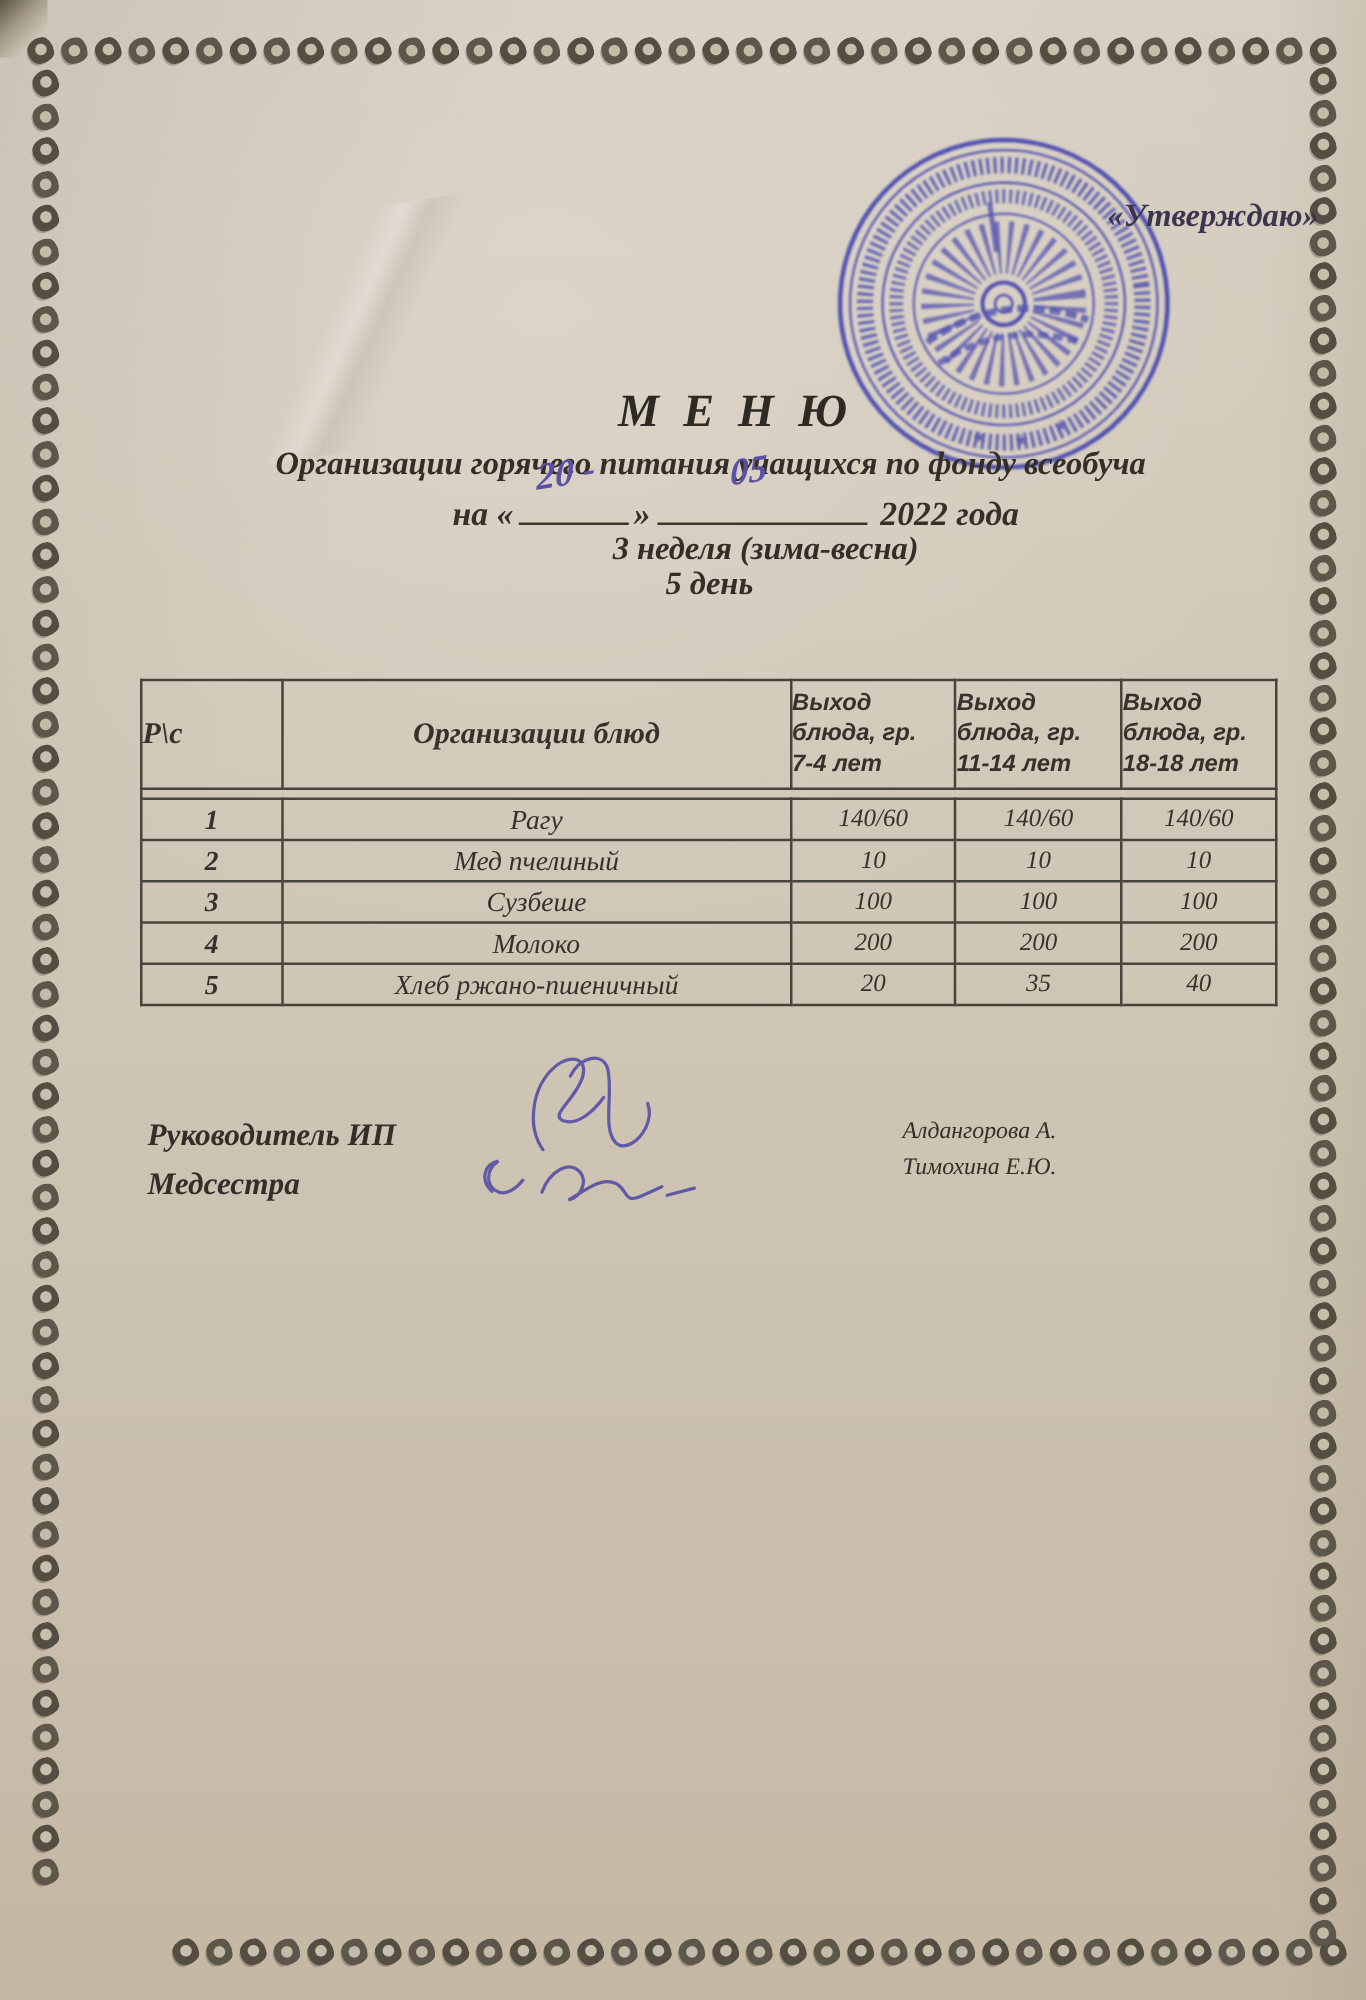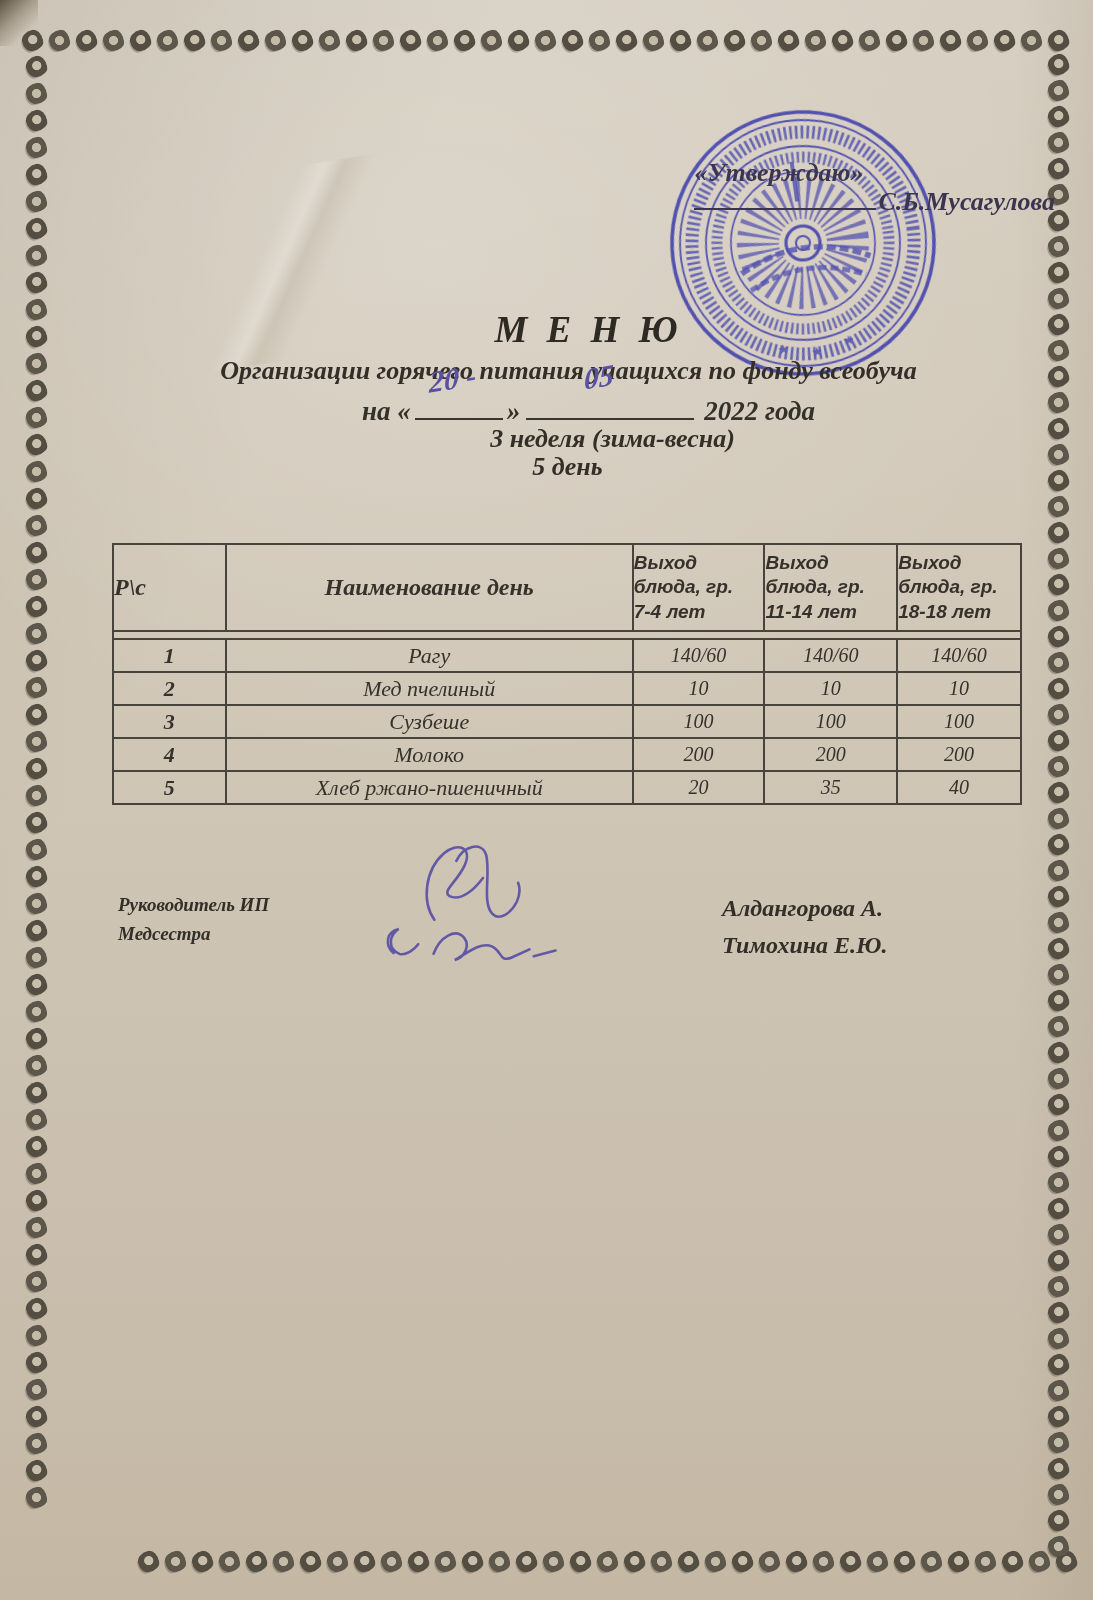--- a/index.html
+++ b/index.html
@@ -68,22 +68,22 @@
   th.out{font-family:"Liberation Sans", sans-serif;font-size:19px;font-weight:bold;
     text-align:left;vertical-align:middle;padding:4px 4px 4px 10px;line-height:1.28;}
   tr.spacer{height:8px;}
   tr.spacer td{border-top:2px solid #49443b;border-bottom:2px solid #49443b;}
   tr.data{height:33px;}
   td.num{text-align:center;font-weight:bold;font-size:22px;}
   td.dish{text-align:center;padding-left:12px;font-size:22px;}
   td.val{text-align:center;font-size:20px;}
 
   
-  .roles{position:absolute;left:118px;top:890px;font-size:19px;font-weight:bold;font-style:italic;line-height:1.55;}
-  .names{position:absolute;left:722px;top:890px;font-size:24px;font-weight:bold;font-style:italic;line-height:1.55;}
+  .roles{position:absolute;left:118px;top:890px;font-size:25px;font-weight:bold;font-style:italic;line-height:1.55;}
+  .names{position:absolute;left:722px;top:890px;font-size:19px;font-weight:normal;font-style:italic;line-height:1.55;text-align:center;}
   .sig-svg{position:absolute;left:372px;top:838px;transform:rotate(-2deg);}
 </style>
 </head>
 <body>
 
 <div class="page">
 
   <div class="corner-dark"></div>
   <div class="crease"></div>
 
@@ -304,21 +304,20 @@
     </g>
     <g fill="#3c3eae" opacity=".85" font-size="13" filter="url(#stampblur)">
       <text x="100" y="247">★</text>
       <text x="133" y="254">★</text>
       <text x="166" y="247">★</text>
     </g>
   </svg>
 
   <div class="approve">
     <div>«Утверждаю»</div>
-    <div class="row3"><span class="sig-underline"></span><span>С.Б.Мусагулова</span></div>
   </div>
 
   <div class="title">М Е Н Ю</div>
   <div class="subtitle">Организации горячего питания учащихся по фонду всеобуча</div>
 
   <div class="date-line">
     <span>на «</span>
     <span class="blank blank1">
         <span class="hand day">20 -</span>
       </span>
@@ -336,21 +335,21 @@
     <colgroup>
       <col style="width:113px">
         <col style="width:408px">
         <col style="width:132px">
         <col style="width:133px">
         <col style="width:124px">
     </colgroup>
     <tbody>
         <tr class="head">
       <th class="ps">Р\с</th>
-      <th class="nm">Наименование день</th>
+      <th class="nm">Организации блюд</th>
       <th class="out">
         <span>Выход</span><br>
         <span>блюда, гр.</span><br>
         <span>7-4 лет</span>
       </th>
       <th class="out">
         <span>Выход</span><br>
         <span>блюда, гр.</span><br>
         <span>11-14 лет</span>
       </th>

